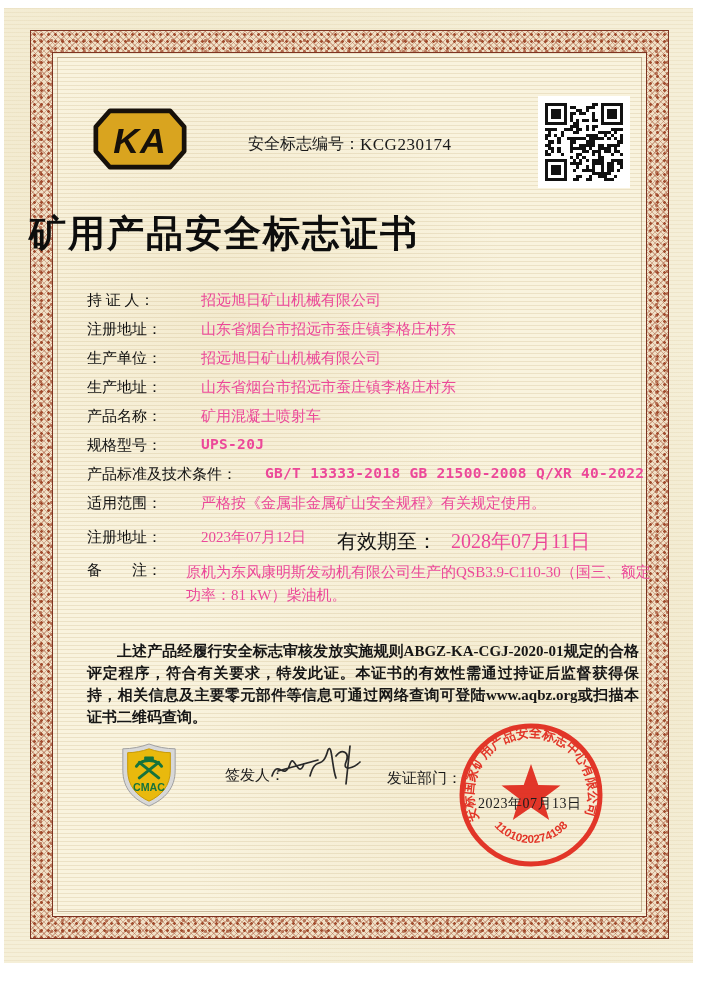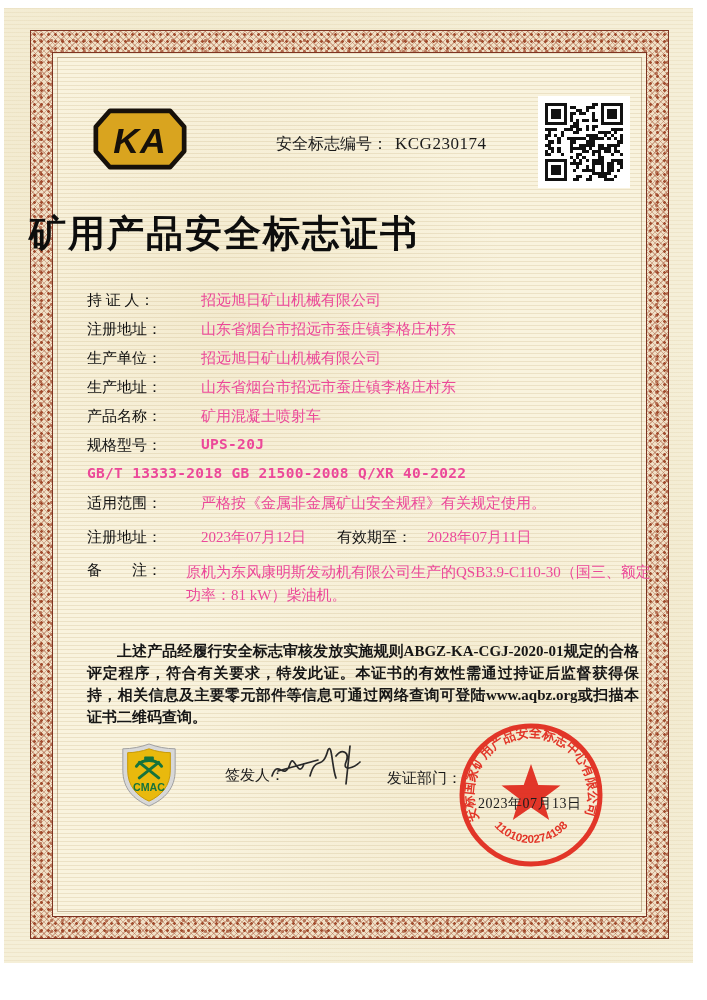--- a/index.html
+++ b/index.html
@@ -37,36 +37,36 @@
       repeating-linear-gradient(180deg, rgba(205,185,140,.30) 0 1px, rgba(0,0,0,0) 1px 4px),
       radial-gradient(circle at 30% 30%, rgba(222,202,150,.22), rgba(0,0,0,0) 38%),
       radial-gradient(circle at 70% 80%, rgba(222,202,150,.20), rgba(0,0,0,0) 38%);
   }
   .hairline{
     position:absolute;left:53px;top:49px;right:51px;bottom:51px;
     border:1px solid rgba(145,110,70,.45);
   }
   
   .ka{position:absolute;left:93px;top:108px;}
-  .certno{position:absolute;left:248px;top:134px;font-size:16px;display:flex;align-items:flex-start;gap:7px;margin-left:28px;}
+  .certno{position:absolute;left:248px;top:134px;font-size:16px;display:flex;align-items:flex-end;gap:0;}
   .certno .num{font-size:17px;letter-spacing:.5px;}
   .qrbox{position:absolute;left:538px;top:96px;width:92px;height:92px;background:#ffffff;
          display:flex;align-items:center;justify-content:center;}
   
   .title{position:absolute;left:0;top:209px;width:707px;text-align:left;
          font-size:37px;font-weight:900;letter-spacing:2px;color:#0d0d0d;margin-left:29px;}
   
   .frow{position:absolute;left:87px;display:flex;gap:26px;font-size:15px;}
   .flabel{min-width:88px;white-space:pre;color:#111;}
   .fvalue{color:#ec4899;font-weight:500;}
   .lat{font-family:"DejaVu Sans Mono","Liberation Mono",monospace;font-weight:bold;font-size:14.5px;letter-spacing:.3px;}
   .r0{top:291px}.r1{top:320px}.r2{top:349px}.r3{top:378px}
   .r4{top:407px}.r5{top:436px}.r6{top:465px}.r7{top:494px}
   .dates1{top:528px}
-  .dates2{position:absolute;left:337px;top:528px;display:flex;gap:14px;font-size:15px;justify-content:space-between;}
+  .dates2{position:absolute;left:337px;top:528px;display:flex;gap:14px;font-size:20px;justify-content:space-between;}
   .remark{top:561px;}
   .remark .fvalue{width:478px;line-height:23px;margin-left:-15px;}
   .statement{
     position:absolute;left:87px;top:640px;width:552px;
     font-size:15px;line-height:22px;font-weight:bold;text-align:justify;text-indent:2em;color:#161616;
   }
   
   .cmac{position:absolute;left:117px;top:743px;}
   .signer{position:absolute;left:225px;top:766px;font-size:15px;}
   .signature{position:absolute;left:262px;top:738px;}
@@ -333,20 +333,21 @@
 </div>
 <div class="frow r4">
   <span class="flabel">产品名称：</span>
   <span class="fvalue">矿用混凝土喷射车</span>
 </div>
 <div class="frow r5">
   <span class="flabel">规格型号：</span>
   <span class="fvalue lat">UPS-20J</span>
 </div>
 <div class="frow r6">
+  <span class="flabel" style="min-width:152px">产品标准及技术条件：</span>
   <span class="fvalue lat">GB/T 13333-2018 GB 21500-2008 Q/XR 40-2022</span>
 </div>
 <div class="frow r7">
   <span class="flabel">适用范围：</span>
   <span class="fvalue">严格按《金属非金属矿山安全规程》有关规定使用。</span>
 </div>
 
 <div class="frow dates1">
   <span class="flabel">注册地址：</span>
   <span class="fvalue">2023年07月12日</span>

